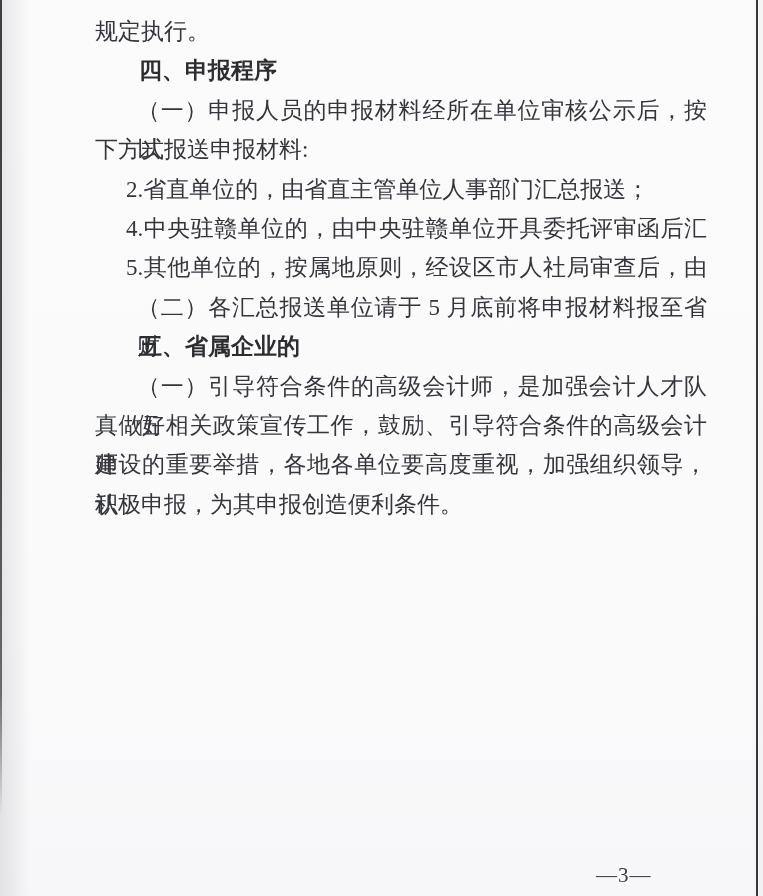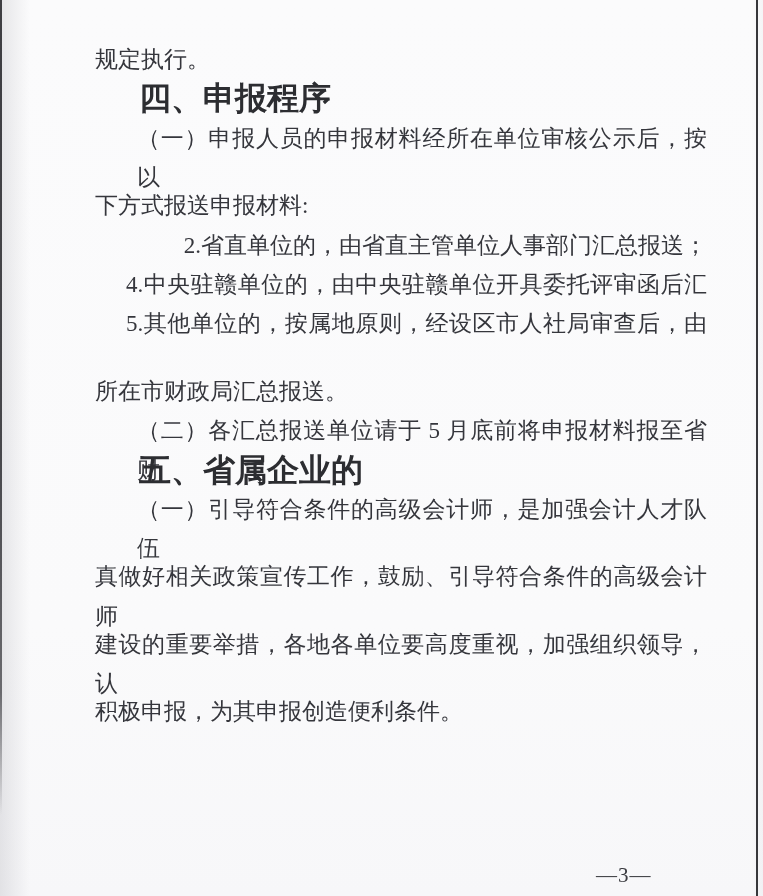--- a/index.html
+++ b/index.html
@@ -38,27 +38,27 @@
     width: 612px;
     color: #35363c;
     font-size: 23px;
   }
   .line {
     height: 39.4px;
     line-height: 39.4px;
     overflow: visible;
   }
   .line.para    { padding-left: 42px; }
-  .line.num     { padding-left: 31px; text-align: right; }
-  .line.cont    { padding-left: 0; margin-top: 28px; }
+  .line.num     { padding-left: 31px; }
+  .line.cont    { padding-left: 0; }
   .line.heading {
     padding-left: 44px;
     font-weight: bold;
     color: #2c2d31;
-    font-size: 32px;
+    font-size: 23px;
     font-family: "Liberation Sans", sans-serif;
   }
   .line.full {
     text-align: justify;
     text-align-last: justify;
     font-family: Liberation Serif, serif;
   }
   .page-number {
     position: absolute;
     left: 596px;
@@ -77,21 +77,20 @@
   <div class="edge-line-right"></div>
 
   <div class="text-block">
       <div class="line cont">规定执行。</div>
       <div class="line heading">四、申报程序</div>
       <div class="line para full">（一）申报人员的申报材料经所在单位审核公示后，按以</div>
       <div class="line cont">下方式报送申报材料:</div>
       <div class="line num">2.省直单位的，由省直主管单位人事部门汇总报送；</div>
       <div class="line num full">4.中央驻赣单位的，由中央驻赣单位开具委托评审函后汇</div>
       <div class="line num full">5.其他单位的，按属地原则，经设区市人社局审查后，由</div>
-      <div class="line cont">所在市财政局汇总报送。</div>
       <div class="line para full">（二）各汇总报送单位请于 5 月底前将申报材料报至省财</div>
       <div class="line heading">五、省属企业的</div>
       <div class="line para full">（一）引导符合条件的高级会计师，是加强会计人才队伍</div>
       <div class="line cont full">真做好相关政策宣传工作，鼓励、引导符合条件的高级会计师</div>
       <div class="line cont full">建设的重要举措，各地各单位要高度重视，加强组织领导，认</div>
       <div class="line cont">积极申报，为其申报创造便利条件。</div>
     </div>
 
   <div class="page-number">—3—</div>
 </div>

